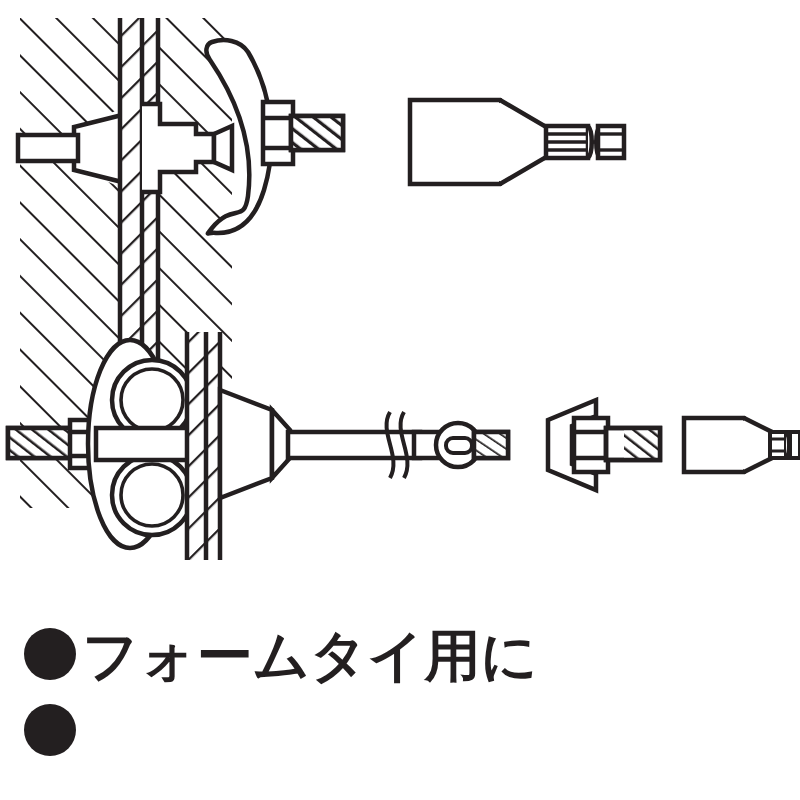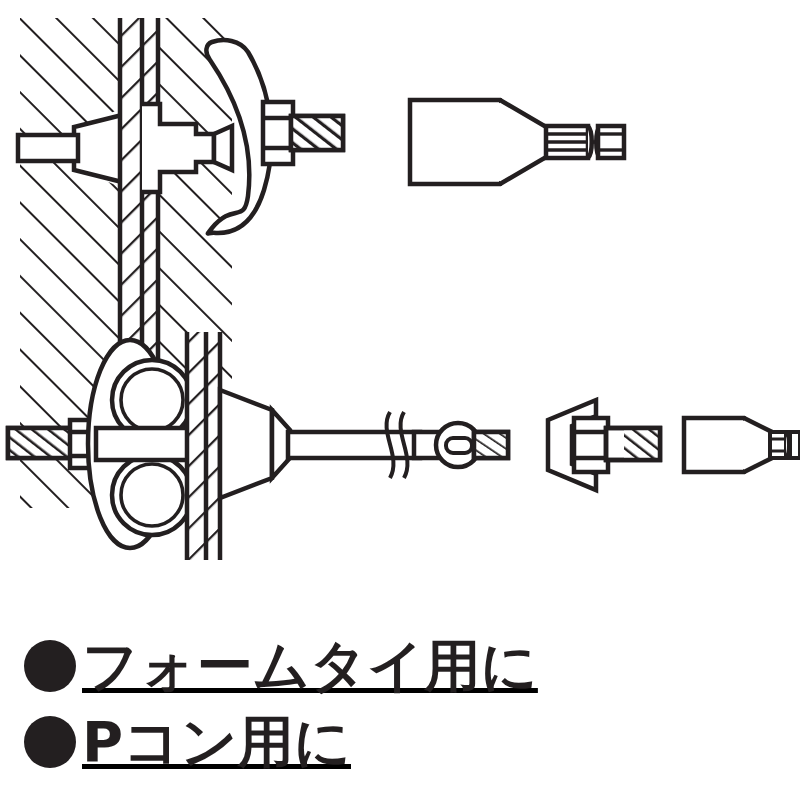--- a/index.html
+++ b/index.html
@@ -28,24 +28,23 @@
     display: block;
   }
   .caption-block {
     position: absolute;
     left: 24px;
     top: 628px;
     width: 700px;
   }
   .caption-line {
     display: flex;
-    align-items: center;
+    align-items: flex-start;
     height: 76px;
     line-height: 1;
-    text-decoration: underline;
   }
   .bullet {
     width: 52px;
     height: 52px;
     border-radius: 50%;
     background: #231f20;
     flex: 0 0 auto;
     margin-right: 6px;
   }
   .caption-text {
@@ -289,17 +288,16 @@
     </g>
   </svg>
 
   <div class="caption-block">
     <div class="caption-line">
       <div class="bullet"></div>
       <div class="caption-text">フォームタイ用に</div>
     </div>
     <div class="caption-line">
       <div class="bullet"></div>
-      <div class="caption-text">Pコン用に</div>
     </div>
   </div>
 
 </div>
 
 </body></html>

